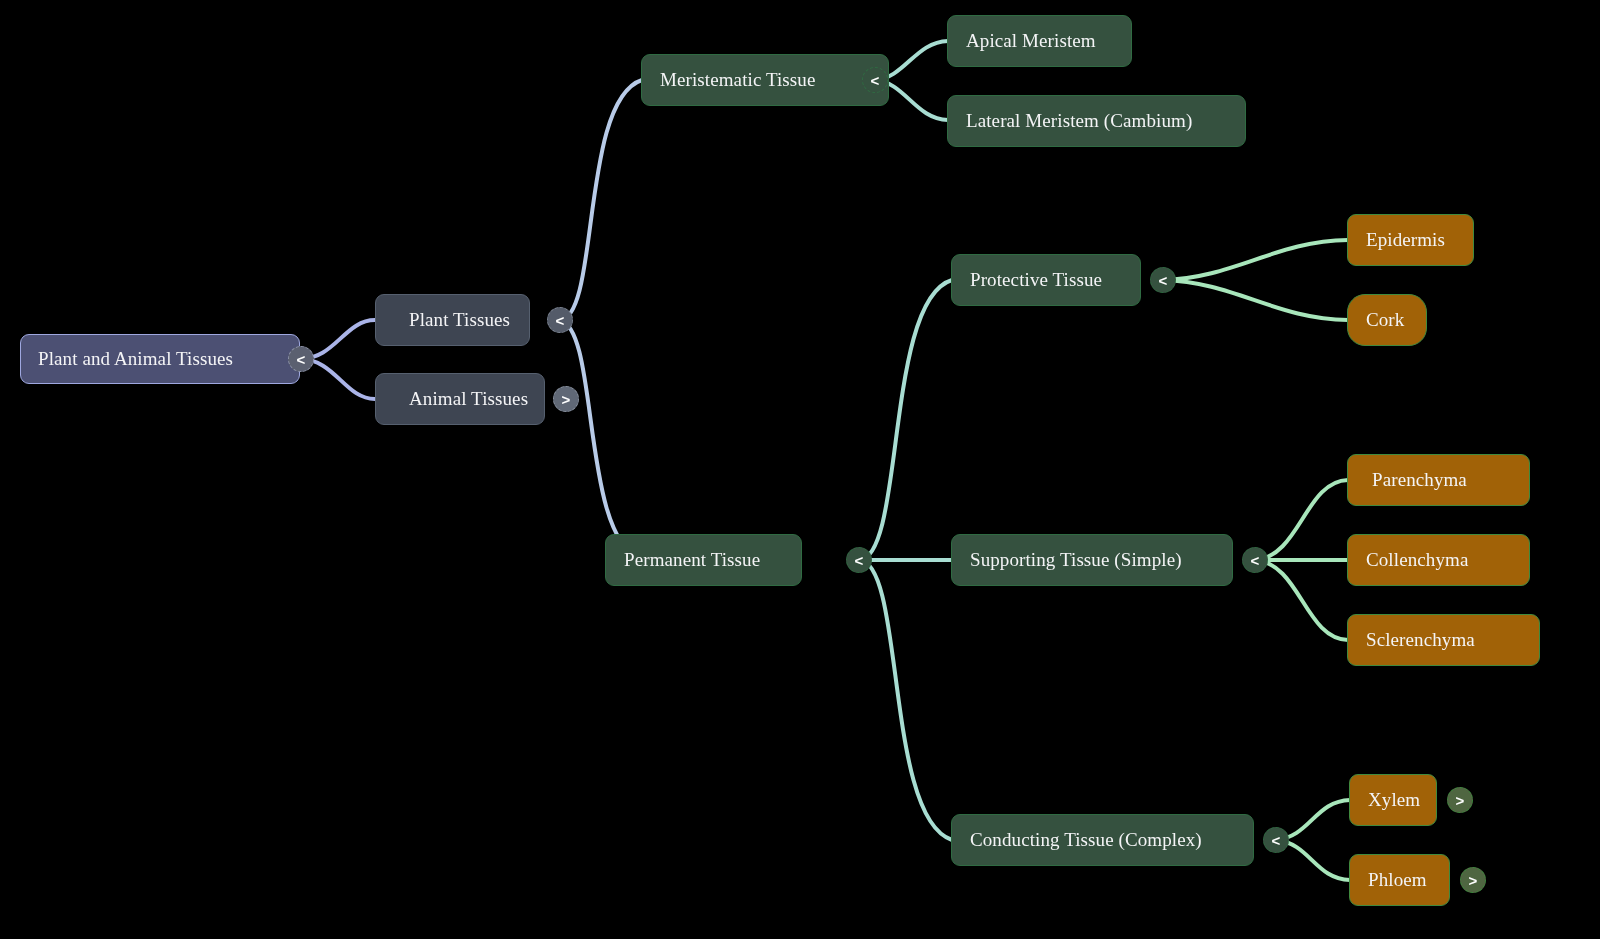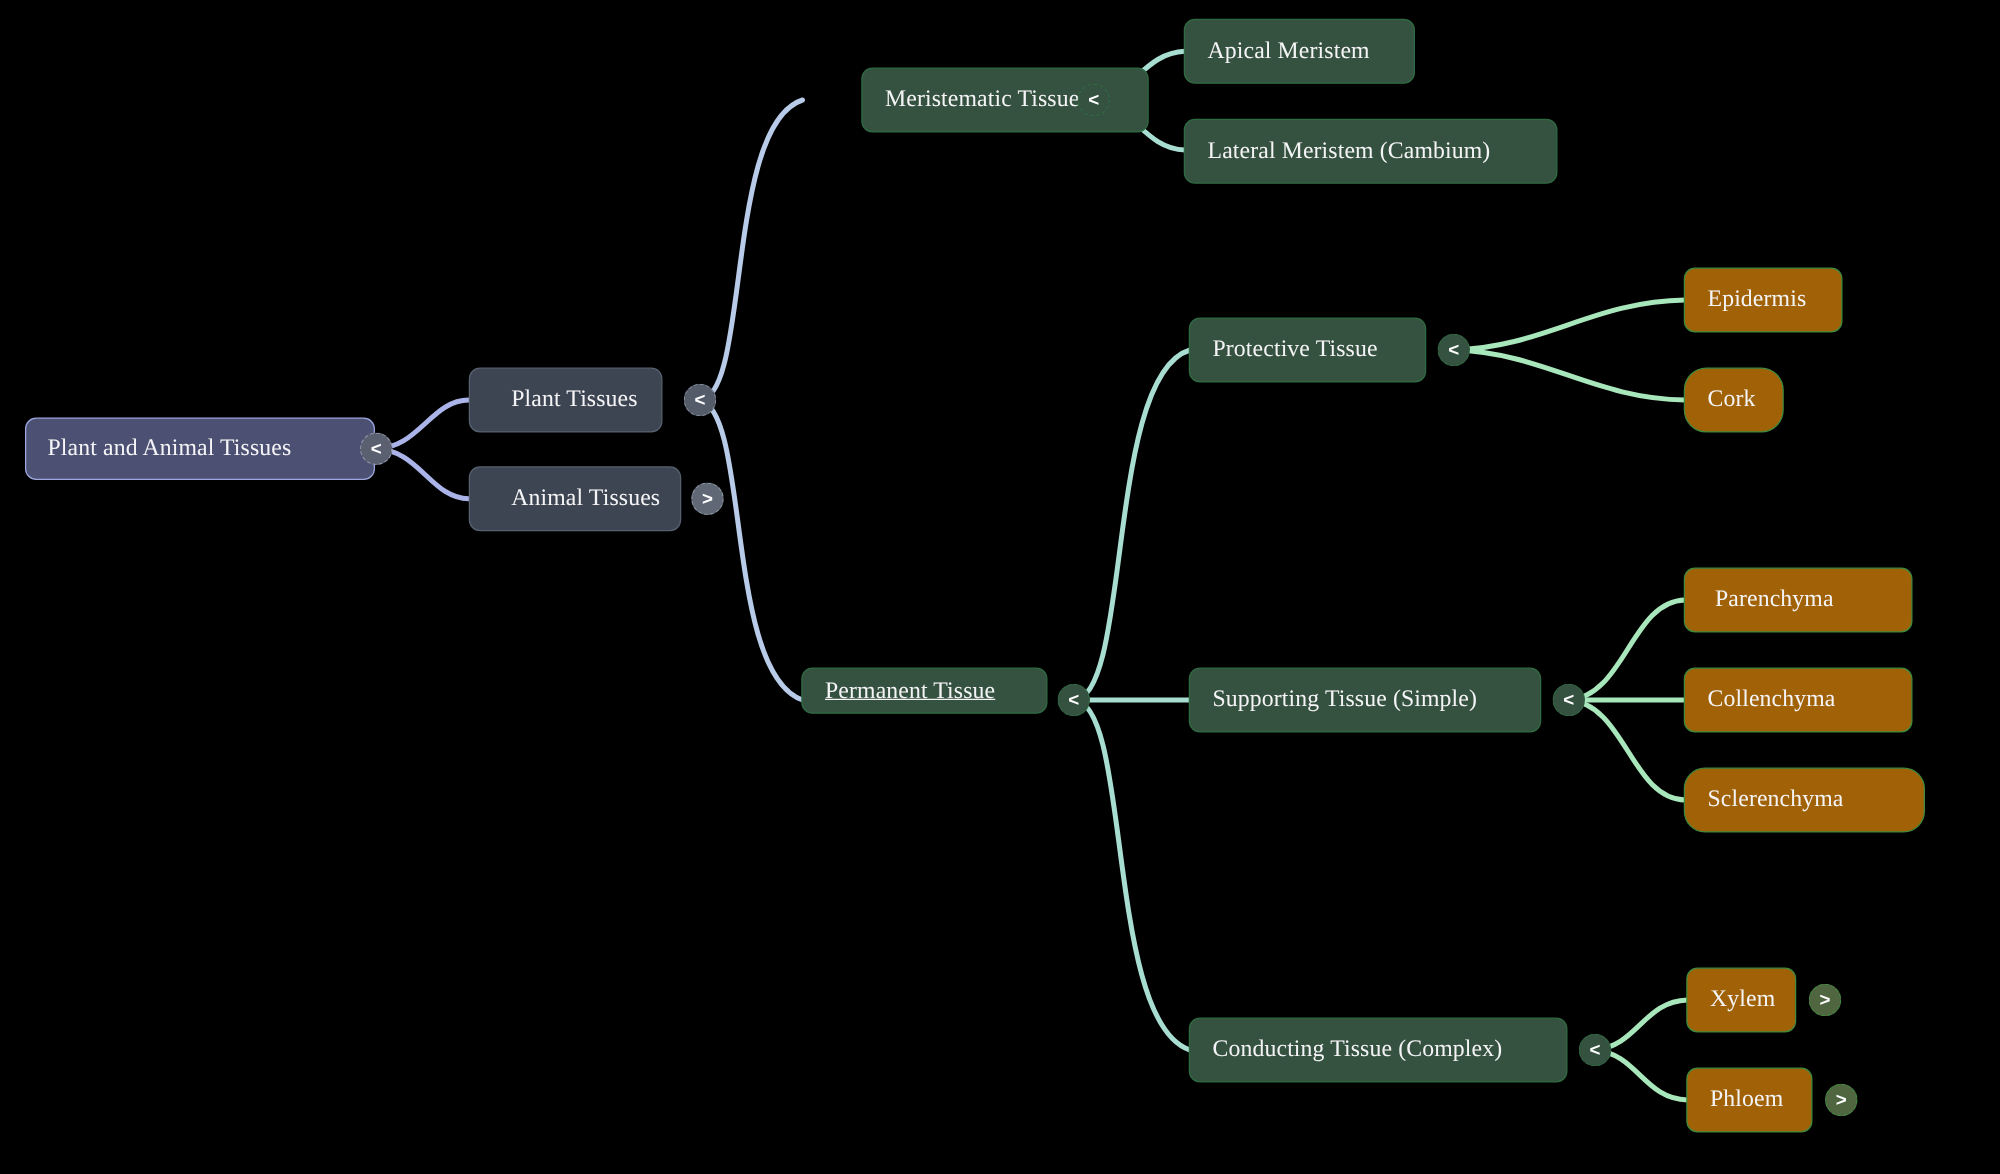--- a/index.html
+++ b/index.html
@@ -128,34 +128,34 @@
   <div class="node lvl-1" style="left:375px; top:294px; width:155px; height:52px;">
     <span class="label">Plant Tissues</span>
   </div>
   <div class="toggle tg-slate" style="left:547px; top:307px;">&lt;</div>
 
   <div class="node lvl-1" style="left:375px; top:373px; width:170px; height:52px;">
     <span class="label">Animal Tissues</span>
   </div>
   <div class="toggle tg-slate2" style="left:553px; top:386px;">&gt;</div>
 
-  <div class="node lvl-2" style="left:641px; top:54px; width:230px; height:52px;margin-left:48px;">
+  <div class="node lvl-2" style="left:641px; top:54px; width:248px; height:52px;">
     <span class="label">Meristematic Tissue</span>
   </div>
   <div class="toggle tg-green" style="left:862px; top:67px;">&lt;</div>
 
   <div class="node lvl-2" style="left:947px; top:15px; width:185px; height:52px;">
     <span class="label">Apical Meristem</span>
   </div>
 
   <div class="node lvl-2" style="left:947px; top:95px; width:299px; height:52px;">
     <span class="label">Lateral Meristem (Cambium)</span>
   </div>
 
-  <div class="node lvl-2" style="left:641px; top:534px; width:197px; height:37px;text-decoration:underline;">
+  <div class="node lvl-2" style="left:605px; top:534px; width:197px; height:52px;">
     <span class="label">Permanent Tissue</span>
   </div>
   <div class="toggle tg-green" style="left:846px; top:547px;">&lt;</div>
 
   <div class="node lvl-2" style="left:951px; top:254px; width:190px; height:52px;">
     <span class="label">Protective Tissue</span>
   </div>
   <div class="toggle tg-green" style="left:1150px; top:267px;">&lt;</div>
 
   <div class="node lvl-3" style="left:1347px; top:214px; width:127px; height:52px;">
@@ -172,21 +172,21 @@
   <div class="toggle tg-green" style="left:1242px; top:547px;">&lt;</div>
 
   <div class="node lvl-3" style="left:1347px; top:454px; width:183px; height:52px;padding-left:24px;">
     <span class="label">Parenchyma</span>
   </div>
 
   <div class="node lvl-3" style="left:1347px; top:534px; width:183px; height:52px;">
     <span class="label">Collenchyma</span>
   </div>
 
-  <div class="node lvl-3" style="left:1347px; top:614px; width:193px; height:52px;border-radius:17px;">
+  <div class="node lvl-3" style="left:1347px; top:614px; width:193px; height:52px;">
     <span class="label">Sclerenchyma</span>
   </div>
 
   <div class="node lvl-2" style="left:951px; top:814px; width:303px; height:52px;">
     <span class="label">Conducting Tissue (Complex)</span>
   </div>
   <div class="toggle tg-green" style="left:1263px; top:827px;">&lt;</div>
 
   <div class="node lvl-3" style="left:1349px; top:774px; width:88px; height:52px;">
     <span class="label">Xylem</span>

